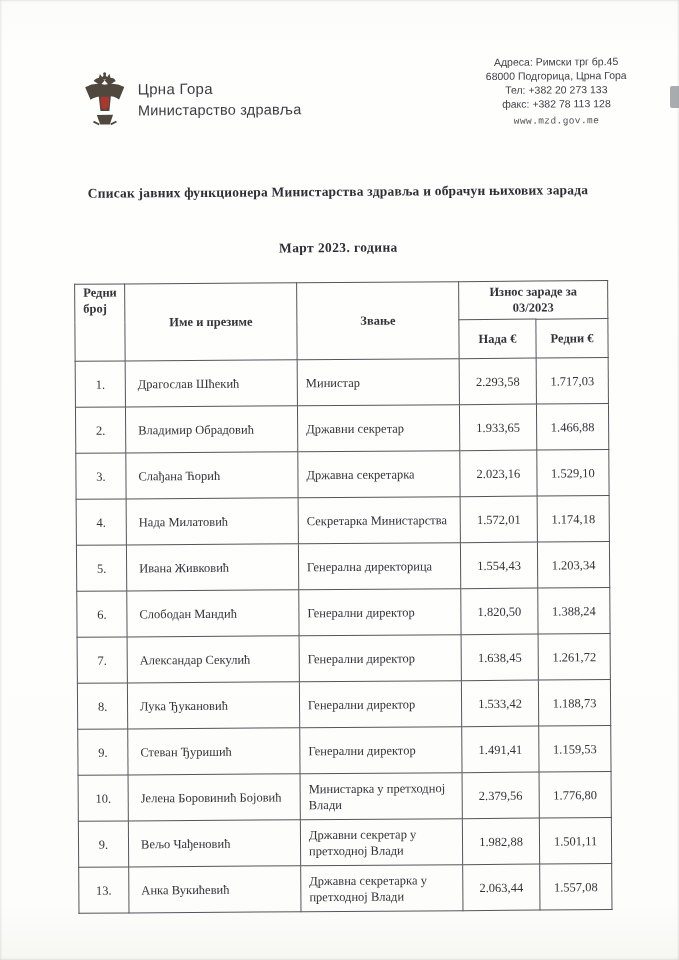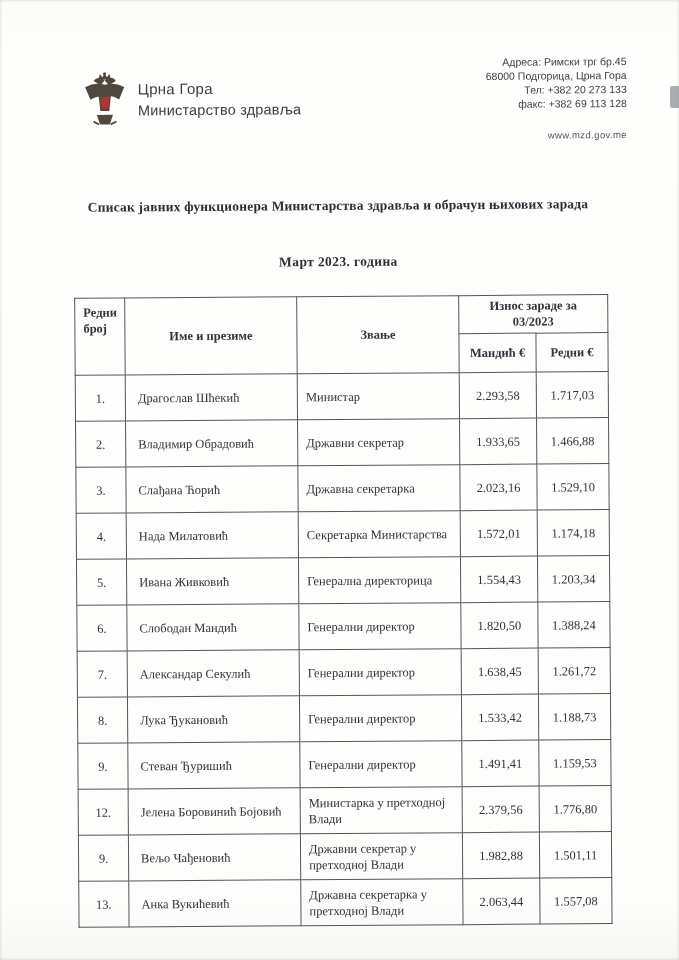--- a/index.html
+++ b/index.html
@@ -35,23 +35,23 @@
   .coa{width:42px;height:56px;flex:0 0 auto;}
   .brand-text{
     font-family:"Liberation Sans","DejaVu Sans",sans-serif;
     color:#3c3c44;
   }
   .brand-country{font-size:15px;letter-spacing:.3px;margin-bottom:5px;}
   .brand-ministry{font-size:14.5px;letter-spacing:.2px;}
   .address{
     font-family:"Liberation Sans","DejaVu Sans",sans-serif;
     font-size:10.5px;line-height:14px;
-    text-align:right;color:#3e3e46;
-  }
-  .address .site{font-size:9.5px;color:#55555d;letter-spacing:.4px;margin-top:18px;}
+    text-align:center;color:#3e3e46;
+  }
+  .address .site{font-size:9.5px;color:#55555d;letter-spacing:.4px;margin-top:4px;font-family:Liberation Mono, monospace;}
   .scan-artifact{
     position:absolute;right:0;top:86px;width:9px;height:22px;
     background:#9a9da0;border-radius:2px 0 0 2px;opacity:.85;
   }
   
   .doc-title{
     margin:54px 60px 0 60px;
     text-align:center;
     font-size:13.5px;font-weight:bold;letter-spacing:.2px;
     color:#2e2e36;
@@ -76,21 +76,21 @@
   col.c1{width:50px;}
   col.c2{width:172px;}
   col.c3{width:162px;}
   col.c4{width:77px;}
   col.c5{width:72px;}
   thead th{
     font-weight:bold;font-size:12.5px;
     white-space:pre-line;
     padding:4px 6px;
   }
-  th.h-num{text-align:left;vertical-align:top;padding:6px 4px 4px 8px;line-height:1.3;}
+  th.h-num{text-align:left;vertical-align:top;padding:0 4px 4px 8px;line-height:1.3;}
   th.h-name,th.h-title{text-align:center;vertical-align:middle;}
   th.h-group{text-align:center;vertical-align:middle;padding:3px 4px;line-height:1.25;}
   th.h-sub{text-align:center;vertical-align:middle;height:30px;}
   tbody td{
     height:35px;
     padding:5px 6px;
     vertical-align:middle;
     line-height:1.3;
   }
   td.c-num{text-align:center;}
@@ -122,21 +122,21 @@
         </svg>
         <div class="brand-text">
           <div class="brand-country">Црна Гора</div>
           <div class="brand-ministry">Министарство здравља</div>
         </div>
       </div>
       <div class="address">
         <div>Адреса: Римски трг бр.45</div>
         <div>68000 Подгорица, Црна Гора</div>
         <div>Тел: +382 20 273 133</div>
-        <div>факс: +382 69 113 128</div>
+        <div>факс: +382 78 113 128</div>
         <div class="site">www.mzd.gov.me</div>
       </div>
     </div>
 
     <div class="doc-title">Списак јавних функционера Министарства здравља и обрачун њихових зарада</div>
     <div class="doc-subtitle">Март 2023. година</div>
 
     <table class="salary">
       <colgroup>
         <col class="c1">
@@ -148,21 +148,21 @@
       <thead>
         <tr>
           <th class="h-num" rowspan="2">Редни
 број</th>
           <th class="h-name" rowspan="2">Име и презиме</th>
           <th class="h-title" rowspan="2">Звање</th>
           <th class="h-group" colspan="2">Износ зараде за
 03/2023</th>
         </tr>
         <tr>
-          <th class="h-sub">Мандић €</th>
+          <th class="h-sub">Нада €</th>
           <th class="h-sub">Редни €</th>
         </tr>
       </thead>
       <tbody>
   <tr>
     <td class="c-num">1.</td>
     <td class="c-name">Драгослав Шћекић</td>
     <td class="c-title">Министар</td>
     <td class="c-gross">2.293,58</td>
     <td class="c-net">1.717,03</td>
@@ -226,21 +226,21 @@
 
   <tr>
     <td class="c-num">9.</td>
     <td class="c-name">Стеван Ђуришић</td>
     <td class="c-title">Генерални директор</td>
     <td class="c-gross">1.491,41</td>
     <td class="c-net">1.159,53</td>
   </tr>
 
   <tr>
-    <td class="c-num">12.</td>
+    <td class="c-num">10.</td>
     <td class="c-name">Јелена Боровинић Бојовић</td>
     <td class="c-title">Министарка у претходној Влади</td>
     <td class="c-gross">2.379,56</td>
     <td class="c-net">1.776,80</td>
   </tr>
 
   <tr>
     <td class="c-num">9.</td>
     <td class="c-name">Вељо Чађеновић</td>
     <td class="c-title">Државни секретар у претходној Влади</td>

